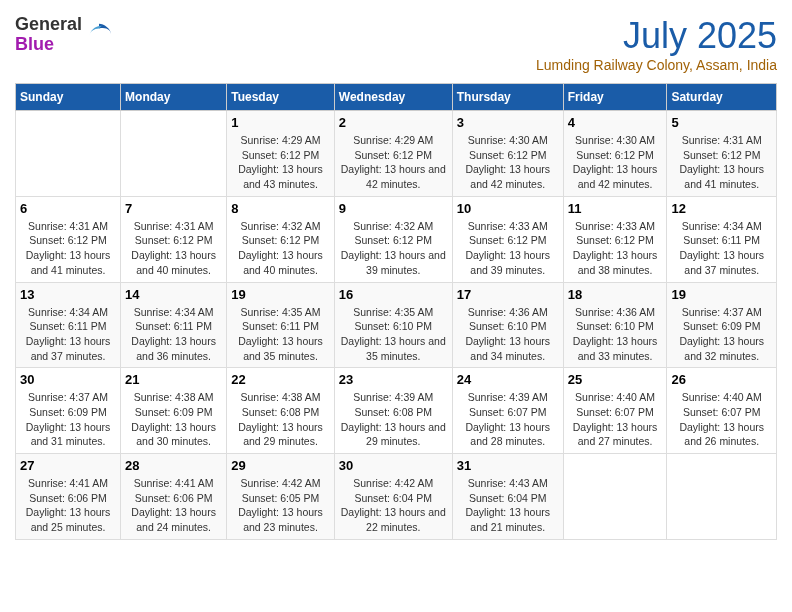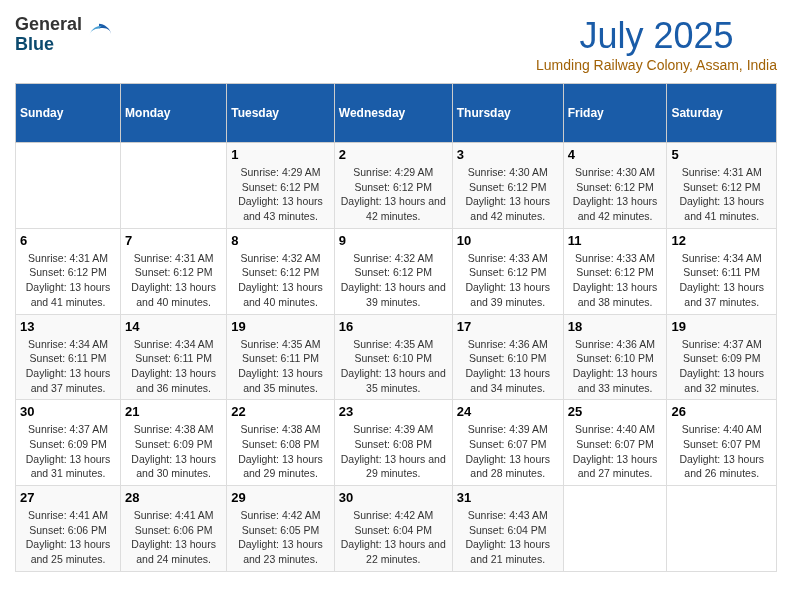--- a/index.html
+++ b/index.html
@@ -2,28 +2,28 @@
 <html><head>
   <meta charset="utf-8">
   <style>
     * { box-sizing: border-box; margin: 0; padding: 0; }
     body { font-family: Arial, sans-serif; background: #fff; width: 792px; min-height: 612px; }
     .page { width: 792px; padding: 15px; background: #fff; }
     .header { display: flex; justify-content: space-between; align-items: flex-start; margin-bottom: 10px; }
     .logo { display: flex; align-items: center; }
     .logo-text { font-size: 18px; font-weight: bold; line-height: 1.1; }
     .logo-general { color: #333; }
-    .logo-blue { color: #0c4a6e; }
+    .logo-blue { color: #a21caf; }
     .logo-icon { width: 28px; height: 28px; margin-left: 3px; }
-    .title-block { text-align: center; }
+    .title-block { text-align: right; }
     .month-title { font-size: 36px; color: #1a5ca8; font-weight: 300; }
     .location { font-size: 14px; color: #a16207; }
     table { width: 100%; border-collapse: collapse; font-size: 11px; }
     thead tr { background-color: #1a5ca8; color: #fff; }
-    thead th { padding: 22px 4px; text-align: left; font-size: 12px; font-weight: bold; border: 1px solid #ccc; }
+    thead th { padding: 6px 4px; text-align: left; font-size: 12px; font-weight: bold; border: 1px solid #ccc; }
     tbody tr { border-bottom: 1px solid #ddd; }
     tbody tr:nth-child(odd) { background: #f9f9f9; }
     tbody tr:nth-child(even) { background: #fff; }
     td { padding: 4px 4px; vertical-align: top; border: 1px solid #ddd; min-height: 80px; height: 85px; }
     .day-num { font-weight: bold; font-size: 13px; margin-bottom: 3px; }
     .day-info { font-size: 10.5px; color: #333; line-height: 1.4; text-align: center; }
     .empty { background: #fff; }
   </style>
 </head>
 <body>

